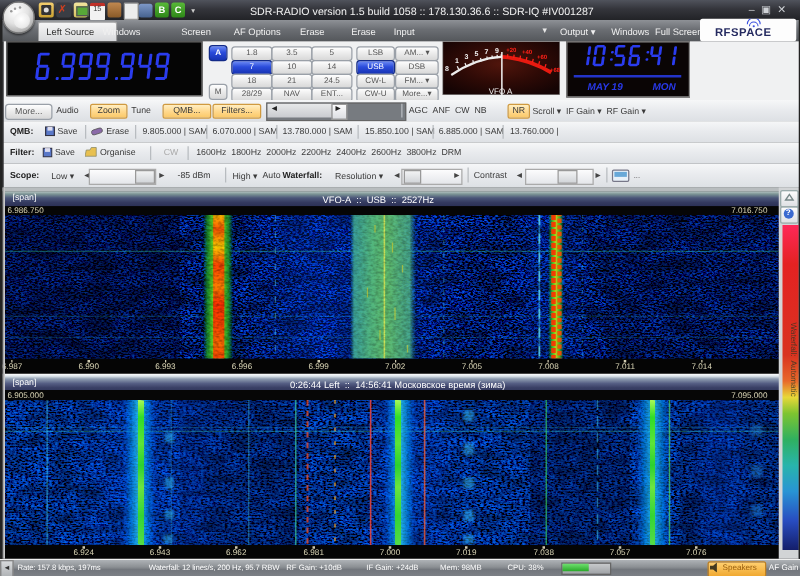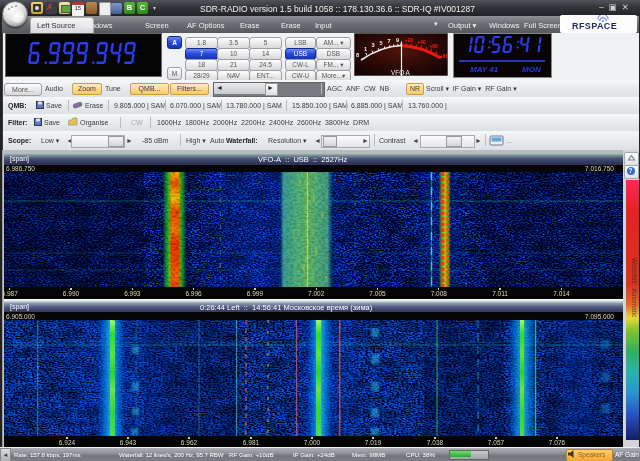--- a/index.html
+++ b/index.html
@@ -215,21 +215,21 @@
       <rect x="48.00" y="10.54" width="2.00" height="2.00" rx="0.8"></rect>
       <rect x="56.72" y="0.90" width="2.00" height="7.00" rx="0.8"></rect>
       <rect x="56.72" y="9.10" width="2.00" height="7.00" rx="0.8"></rect>
       <rect x="50.72" y="0.90" width="2.00" height="7.00" rx="0.8"></rect>
       <rect x="51.72" y="7.50" width="6.00" height="2.00" rx="0.8"></rect>
       <rect x="67.32" y="0.90" width="2.00" height="7.00" rx="0.8"></rect>
       <rect x="67.32" y="9.10" width="2.00" height="7.00" rx="0.8"></rect>
     </g>
   </svg>
 <div class="ab" style="left:459px;top:60px;width:86px;height:2px;background:#2334c8"></div>
-<div class="tx dig" style="left:470px;top:65px;font-size:8px;letter-spacing:0">MAY 41</div>
+<div class="tx dig" style="left:470px;top:65px;font-size:8px;letter-spacing:0">MAY 19</div>
 <div class="tx dig" style="left:522px;top:65px;font-size:8px;letter-spacing:0">MON</div>
 
 <div class="row" style="top:80px;height:17px"></div>
 <div class="btn" style="left:4px;top:83px;width:36px;height:11px;line-height:11px;font-size:7px">More...</div>
 <div class="tx t7" style="left:45px;top:85px">Audio</div>
 <div class="ob tx t7 ab" style="left:72px;top:83px;width:28px;height:10px;line-height:10px;text-align:center">Zoom</div>
 <div class="tx t7" style="left:105px;top:85px">Tune</div>
 <div class="ob tx t7 ab" style="left:130px;top:83px;width:37px;height:10px;line-height:10px;text-align:center">QMB...</div>
 <div class="ob tx t7 ab" style="left:170px;top:83px;width:37px;height:10px;line-height:10px;text-align:center">Filters...</div>
 <div class="ab" style="left:213px;top:82px;width:110px;height:13px;background:#777b80;border:1px solid #666"></div>
@@ -457,21 +457,21 @@
 <div class="tx numlbl" style="left:363.5px;top:290px;width:28px;text-align:center;font-size:6.5px">7.005</div>
 <div class="ab" style="left:438.1px;top:287.5px;width:1.4px;height:2.6px;background:#cfcab0"></div>
 <div class="tx numlbl" style="left:424.8px;top:290px;width:28px;text-align:center;font-size:6.5px">7.008</div>
 <div class="ab" style="left:499.4px;top:287.5px;width:1.4px;height:2.6px;background:#cfcab0"></div>
 <div class="tx numlbl" style="left:486.1px;top:290px;width:28px;text-align:center;font-size:6.5px">7.011</div>
 <div class="ab" style="left:560.7px;top:287.5px;width:1.4px;height:2.6px;background:#cfcab0"></div>
 <div class="tx numlbl" style="left:547.4px;top:290px;width:28px;text-align:center;font-size:6.5px">7.014</div>
 
 <div class="ab" style="left:2px;top:299px;width:636.5px;height:12.5px;background:linear-gradient(#ffffff,#dce4ea 15%,#8e9cb0 32%,#555e84 60%,#3a4066 85%,#343a60)"></div>
 <div class="tx wht" style="left:10px;top:302.5px;font-size:7px">[span]</div>
-<div class="tx wht" style="left:200px;top:302.5px;font-size:7.5px">0:26:44 Left&nbsp;&nbsp;::&nbsp;&nbsp;14:56:41 Московское время (зима)</div>
+<div class="tx wht" style="left:232px;top:302.5px;font-size:7.5px">0:26:44 Left&nbsp;&nbsp;::&nbsp;&nbsp;14:56:41 Московское время (зима)</div>
 <div class="ab" style="left:4px;top:311.5px;width:618.5px;height:8.5px;background:#060606"></div>
 <div class="tx numlbl" style="left:6px;top:312.5px">6.905.000</div>
 <div class="tx numlbl" style="left:585px;top:312.5px">7.095.000</div>
 
 <svg class="ab" style="left:4px;top:320px" width="618.5" height="116" viewBox="0 0 618.5 116">
 <defs>
 <linearGradient id="h1" x1="0" y1="0" x2="0" y2="1">
 <stop offset="0" stop-color="#b0ff50"></stop>
         <stop offset="0.12" stop-color="#30e020"></stop>
         <stop offset="0.3" stop-color="#60e830"></stop>

